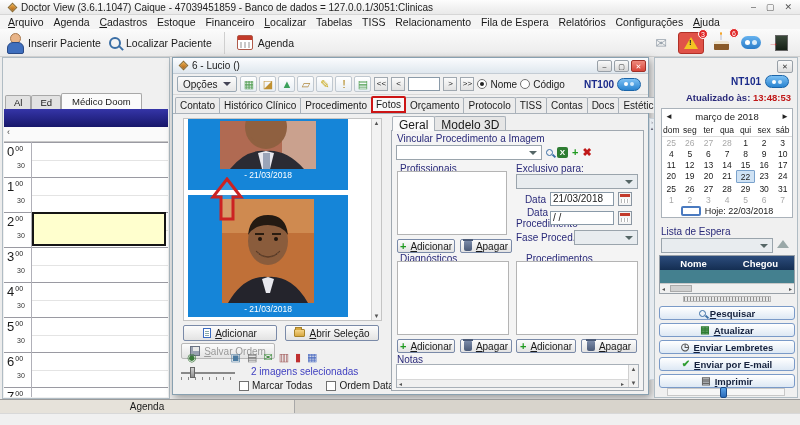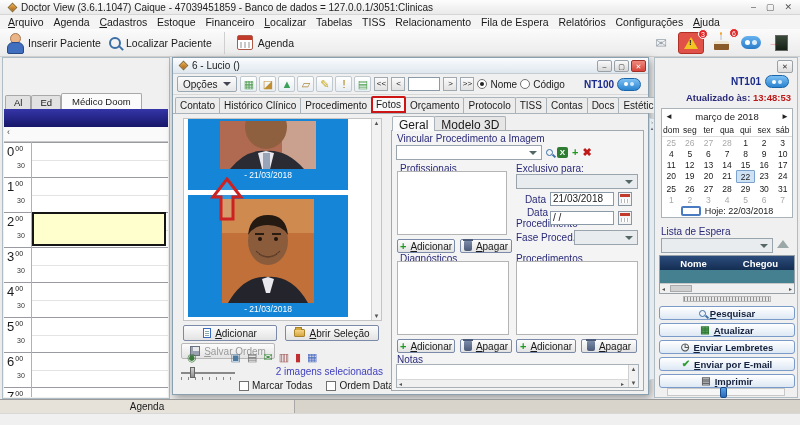--- a/index.html
+++ b/index.html
@@ -115,21 +115,21 @@
 .photo-sel{position:absolute;left:4px;width:160px;background:#1585d8;text-align:center;color:#fff}
 .ps1{top:0;height:71px}
 .ps2{top:76px;height:122px}
 .pcap{font-size:8.5px;color:#fff;margin-top:1px}
 .red-arrow{position:absolute;left:26px;top:58px;z-index:3}
 .plist-scroll{position:absolute;right:0;top:0;bottom:0;width:10px;background:#f2f2f2;border-left:1px solid #d0d0d0;font-size:6px;color:#555;text-align:center}
 .btnrow{position:absolute;display:flex;gap:8px}
 .icons-row{position:absolute;left:14px;top:238px;width:190px;display:flex;align-items:center}
 .aico{font-size:11px;line-height:1;margin-right:6px}
 .aico:first-child{margin-right:34px}
-.sel-status{position:absolute;left:78px;top:252px;width:132px;text-align:right;font-size:10px;color:#4040c0}
+.sel-status{position:absolute;left:78px;top:252px;width:132px;text-align:left;font-size:10px;color:#4040c0}
 .zoom-slider{position:absolute;left:8px;top:252px;width:54px;height:16px}
 .zoom-slider .track{position:absolute;left:0;right:0;top:6px;height:2px;background:#888}
 .zoom-slider .ticks{position:absolute;left:0;right:0;top:11px;height:3px;background:repeating-linear-gradient(90deg,#888 0 1px,transparent 1px 7px)}
 .zoom-slider .knob{position:absolute;left:9px;top:1px;width:5px;height:11px;background:linear-gradient(#cfcfcf,#8f8f8f);border:1px solid #666}
 .chkrow{position:absolute;left:66px;top:266px;display:flex;gap:14px;font-size:10px;align-items:center}
 .chkrow label{display:flex;gap:3px;align-items:center}
 
 .ptabs{position:absolute;left:219px;top:2px;height:15px;display:flex;font-size:12px}
 .ptab{padding:1px 6px;border:1px solid #aab2ba;border-bottom:none;background:#e6e6e6;border-radius:2px 2px 0 0;margin-right:-1px}
 .ptab.active{background:#fafafa;z-index:2;position:relative}
@@ -497,21 +497,21 @@
           <span>Data</span><br>
           <span>Procedimento</span>
         </div>
         <div class="field" style="position:absolute;left:158px;top:80px;width:64px">/ /</div>
         <div class="calbtn" style="position:absolute;left:226px;top:80px"></div>
         <div class="navylab" style="position:absolute;left:124px;top:101px">Fase Proced.</div>
         <div class="combo gray" style="position:absolute;left:182px;top:99px;width:64px"></div>
 
         <div class="glab" style="left:8px;top:122px">Diagnósticos</div>
         <div class="gbox" style="left:5px;top:130px;width:112px;height:74px"></div>
-        <div class="glab" style="left:124px;top:122px">Procedimentos</div>
+        <div class="glab" style="left:134px;top:122px">Procedimentos</div>
         <div class="gbox" style="left:124px;top:130px;width:122px;height:74px"></div>
 
         <div class="btnrow" style="left:5px;top:208px;gap:5px">
           <div class="wbtn" style="width:58px;height:14px">
             <span class="plus">+</span>
             <span class="lab ak">Adicionar</span>
           </div>
           <div class="wbtn" style="width:52px;height:14px">
             <span class="trash"></span>
             <span class="lab ak">Apagar</span>

